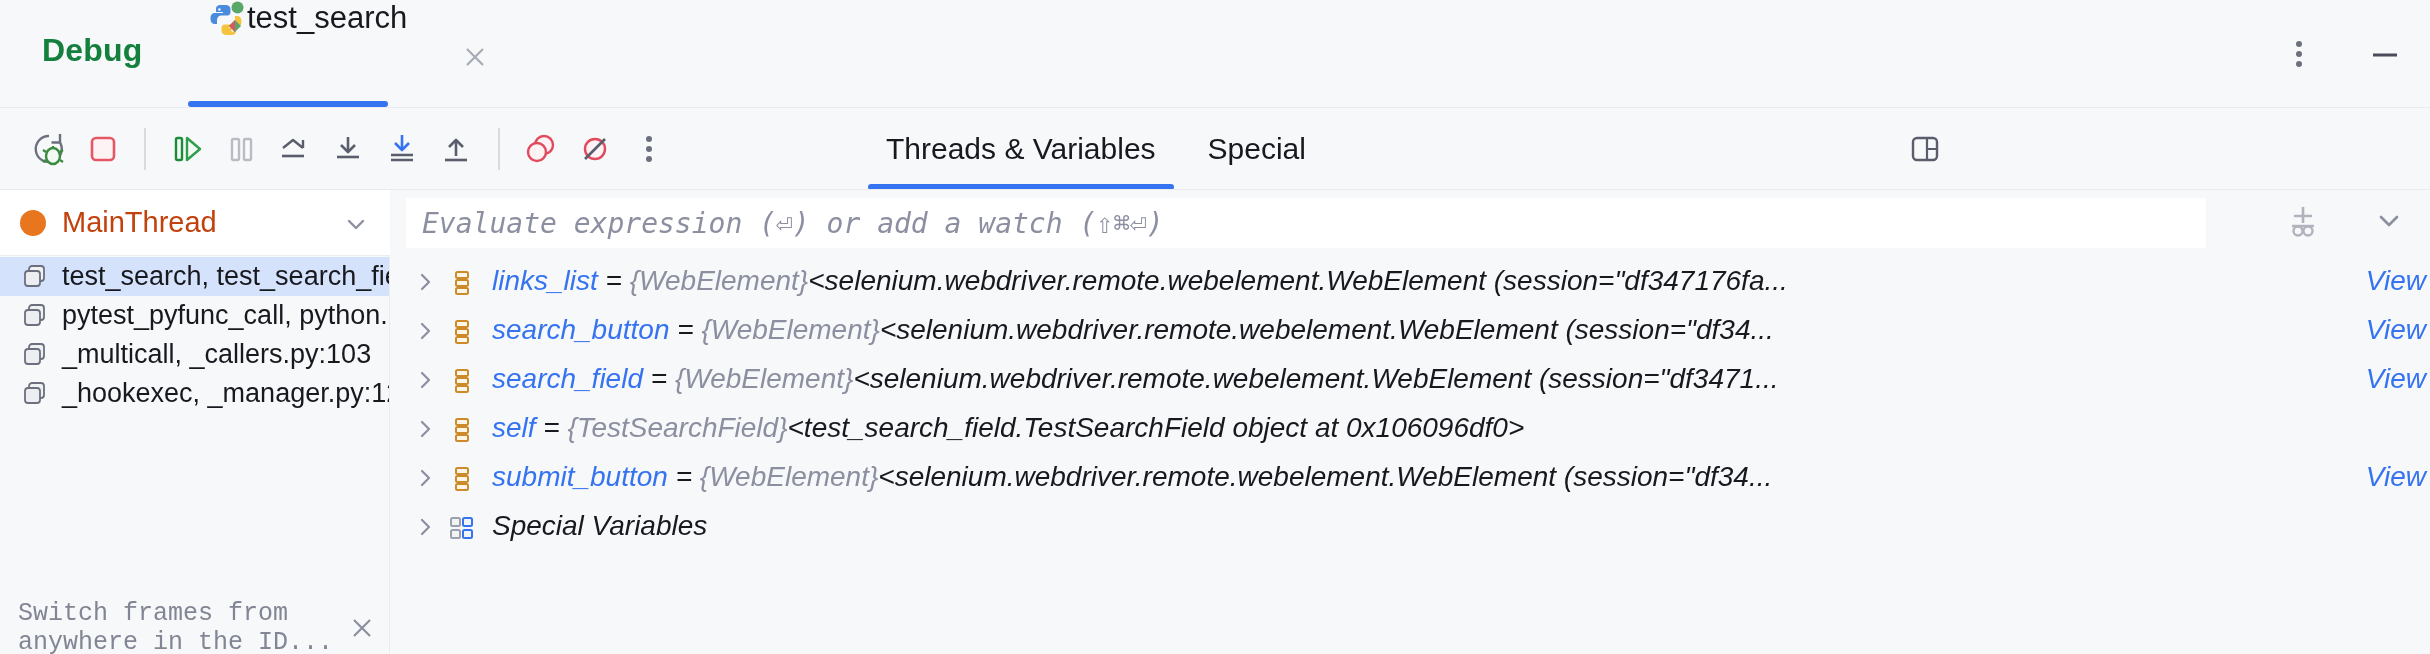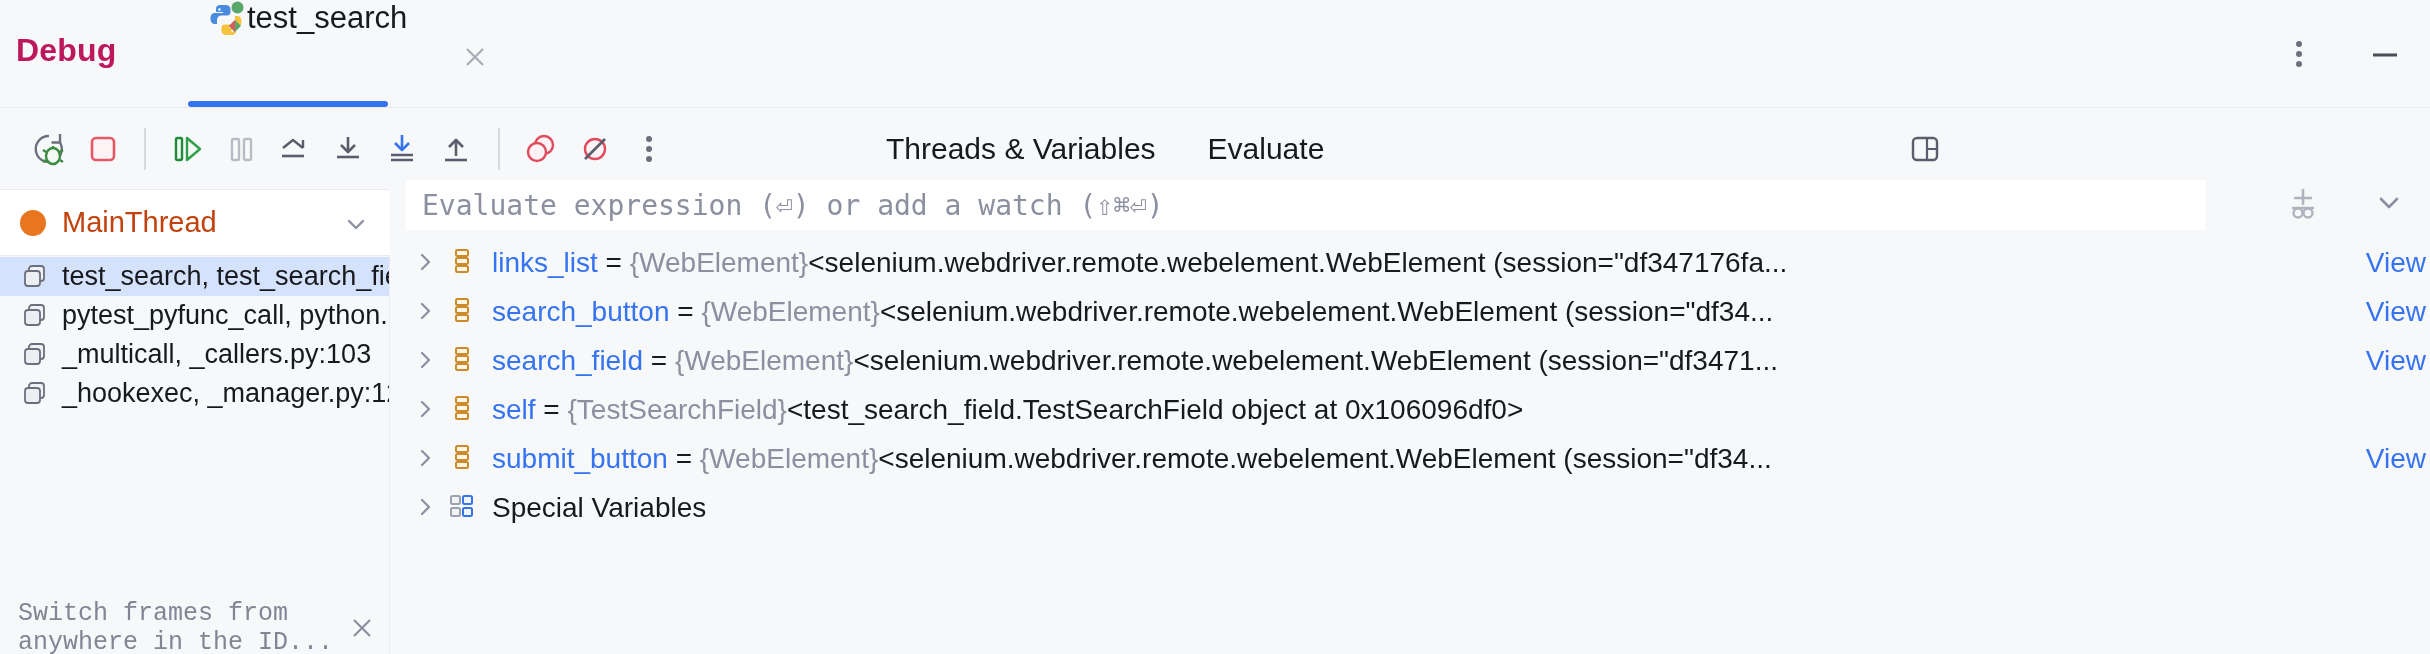--- a/index.html
+++ b/index.html
@@ -11,22 +11,22 @@
   }
   .app { position: relative; width: 2430px; height: 654px; background: #f7f8fa; }
 
   
   .titlebar {
     position: absolute; left: 0; top: 0; width: 2430px; height: 108px;
     background: #f7f8fa;
     border-bottom: 1px solid #ebecf0;
   }
   .titlebar-label {
-    position: absolute; left: 16px; top: 32px;
-    font-size: 32px; font-weight: bold; color: #be185d; letter-spacing: .2px;
+    position: absolute; left: 42px; top: 32px;
+    font-size: 32px; font-weight: bold; color: #15803d; letter-spacing: .2px;
   }
   .tab {
     position: absolute; left: 185px; top: 0; height: 107px;
     display: flex; align-items: flex-start; padding: 0 22px;
     cursor: default;
   }
   .tab-underline {
     position: absolute; left: 188px; top: 101px; width: 200px; height: 6px;
     background: #3573f0; border-radius: 3px;
   }
@@ -105,22 +105,23 @@
 
   .hint {
     position: absolute; left: 0; bottom: 0; width: 389px; height: 52px;
     display: flex; align-items: center; background: #f7f8fa; font-family: Liberation Mono, monospace;
   }
   .hint-text { font-size: 25px; color: #818594; margin-left: 18px; }
   .hint-close { position: absolute; right: 14px; top: 13px; }
 
   
   .right {
-    position: absolute; left: 390px; top: 172px; width: 2040px; height: 464px;
+    position: absolute; left: 390px; top: 190px; width: 2040px; height: 464px;
     background: #f7f8fa;
+    font-style: italic;
   }
   .evalbar {
     position: absolute; left: 0; top: 0; width: 2040px; height: 66px;
     display: flex; align-items: center;
   }
   .evalinput {
     position: absolute; left: 16px; top: 8px; width: 1800px; height: 50px;
     background: #ffffff; border: none;
     display: flex; align-items: center;
   }
@@ -138,21 +139,21 @@
   .twisty { width: 30px; height: 30px; flex: none; margin-right: 8px; display: flex; align-items: center; justify-content: center; }
   .var-icon { width: 28px; height: 28px; flex: none; margin-right: 16px; }
   .var-text { font-size: 28px; color: #17191f; overflow: hidden; text-overflow: clip; }
   .v-name { color: #3573f0; }
   .v-eq { color: #17191f; }
   .v-type { color: #8c8fa0; }
   .v-val { color: #17191f; }
   .v-view { color: #3573f0; margin-left: 24px; }
   .var-label { font-size: 28px; color: #17191f; }
 
-  .row-inner { display: flex; align-items: flex-start; width: 100%; min-width: 0; }
+  .row-inner { display: flex; align-items: flex-end; width: 100%; min-width: 0; }
   .val-wrap { flex: 1 1 auto; min-width: 0; overflow: hidden; white-space: nowrap; }
   .view-wrap { flex: none; padding-right: 4px; }
 </style>
 </head>
 <body>
 
 <div class="app">
 
   <div class="titlebar">
     <div class="titlebar-label">Debug</div>
@@ -268,21 +269,21 @@
           <circle cx="13" cy="27" r="3" fill="#6c707e"></circle>
         </svg>
       </span>
     </div>
 
     <div class="tabs-row">
       <div class="ttab active">
         <span>Threads &amp; Variables</span>
       </div>
       <div class="ttab">
-        <span>Evaluate</span>
+        <span>Special</span>
       </div>
     </div>
 
     <div class="toolbar-right">
       <span class="icon-btn">
         <svg width="38" height="38" viewBox="0 0 38 38">
           <rect x="7" y="8" width="24" height="22" rx="4" stroke="#5a5d6b" stroke-width="2.4" fill="none"></rect>
           <path d="M21 8v22M21 19h10" stroke="#5a5d6b" stroke-width="2.2"></path>
         </svg>
       </span>

